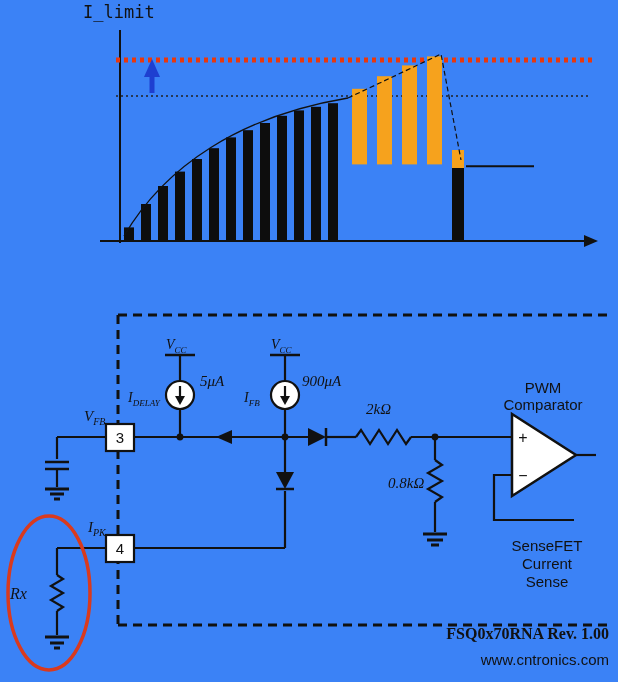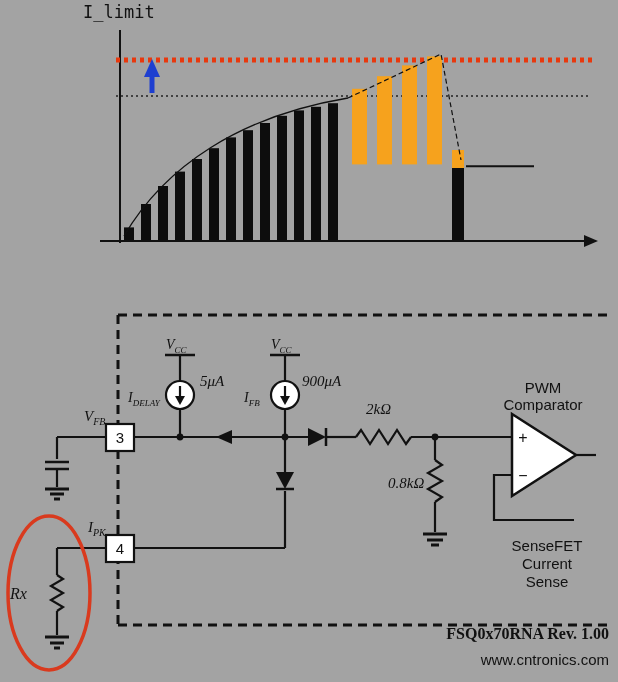--- a/index.html
+++ b/index.html
@@ -1,16 +1,16 @@
 <!DOCTYPE html>
 <html style="--limit_line: #e8380d; --bar_black: #0d0d0d; --bar_orange: #f6a21d; --arrow_blue: #1e3fd0; --highlight_red: #d93a1e; --watermark_green: #8dc63f; --wire: #111111;"><head>
 <meta charset="utf-8">
 <style>
   html,body{margin:0;padding:0;background:#ffffff;font-family:"Liberation Sans",sans-serif;}
-  .canvas{position:relative;width:618px;height:682px;background:#a3a3a3;overflow:hidden;}
+  .canvas{position:relative;width:618px;height:682px;background:#3b82f6;overflow:hidden;}
   svg{position:absolute;left:0;display:block;}
   #chart{top:0;}
   #schematic{top:292px;}
   svg text{user-select:none;fill:#111;}
   .mono{font-family:"DejaVu Sans Mono",monospace;}
   .seri{font-family:"Liberation Serif",serif;font-style:italic;}
   .sans{font-family:"Liberation Sans",sans-serif;}
 </style>
 </head>
 <body>

